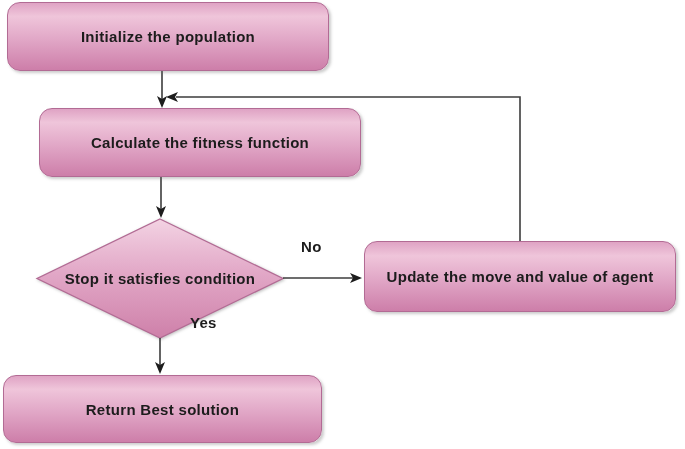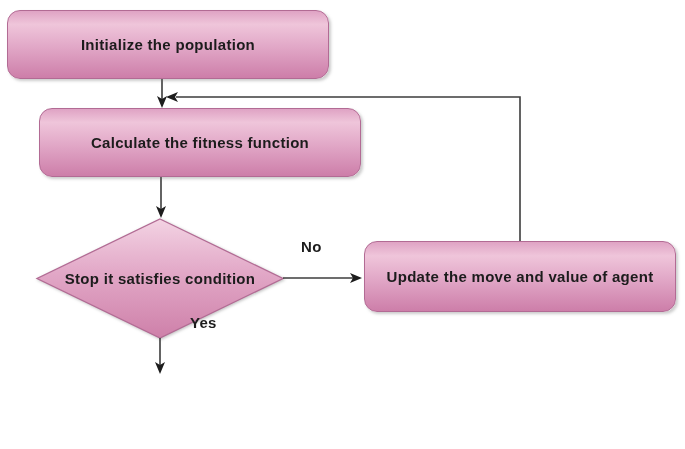--- a/index.html
+++ b/index.html
@@ -72,21 +72,21 @@
   }
   .edge-label {
     position: absolute;
     font-size: 15px;
     font-weight: 700;
     letter-spacing: 0.3px;
     color: var(--text, #1c1c1c);
     white-space: nowrap;
   }
   
-  .node-init    { left: 7px;   top: 10px;   width: 322px; height: 69px; }
+  .node-init    { left: 7px;   top: 2px;   width: 322px; height: 69px; }
   .node-fitness { left: 7px;   top: 108px; width: 322px; height: 69px; margin-left: 32px; }
   .node-update  { left: 364px; top: 241px; width: 312px; height: 71px; }
   .node-return  { left: 3px;   top: 375px; width: 319px; height: 68px; }
   .node-cond    { left: 37px;  top: 219px; width: 246px; height: 119px; }
   .label-no  { left: 301px; top: 238px; }
   .label-yes { left: 190px; top: 314px; }
 </style>
 </head>
 <body>
 
@@ -128,17 +128,20 @@
   </div>
 
   <div class="node diamond-overlay node-cond">
     <span class="node-label">Stop it satisfies condition</span>
   </div>
 
   <div class="node rect node-update">
     <span class="node-label">Update the move and value of agent</span>
   </div>
 
+  <div class="node rect node-return">
+    <span class="node-label">Return Best solution</span>
+  </div>
 
   <div class="edge-label label-no">No</div>
   <div class="edge-label label-yes">Yes</div>
 
 </div>
 
 </body></html>

